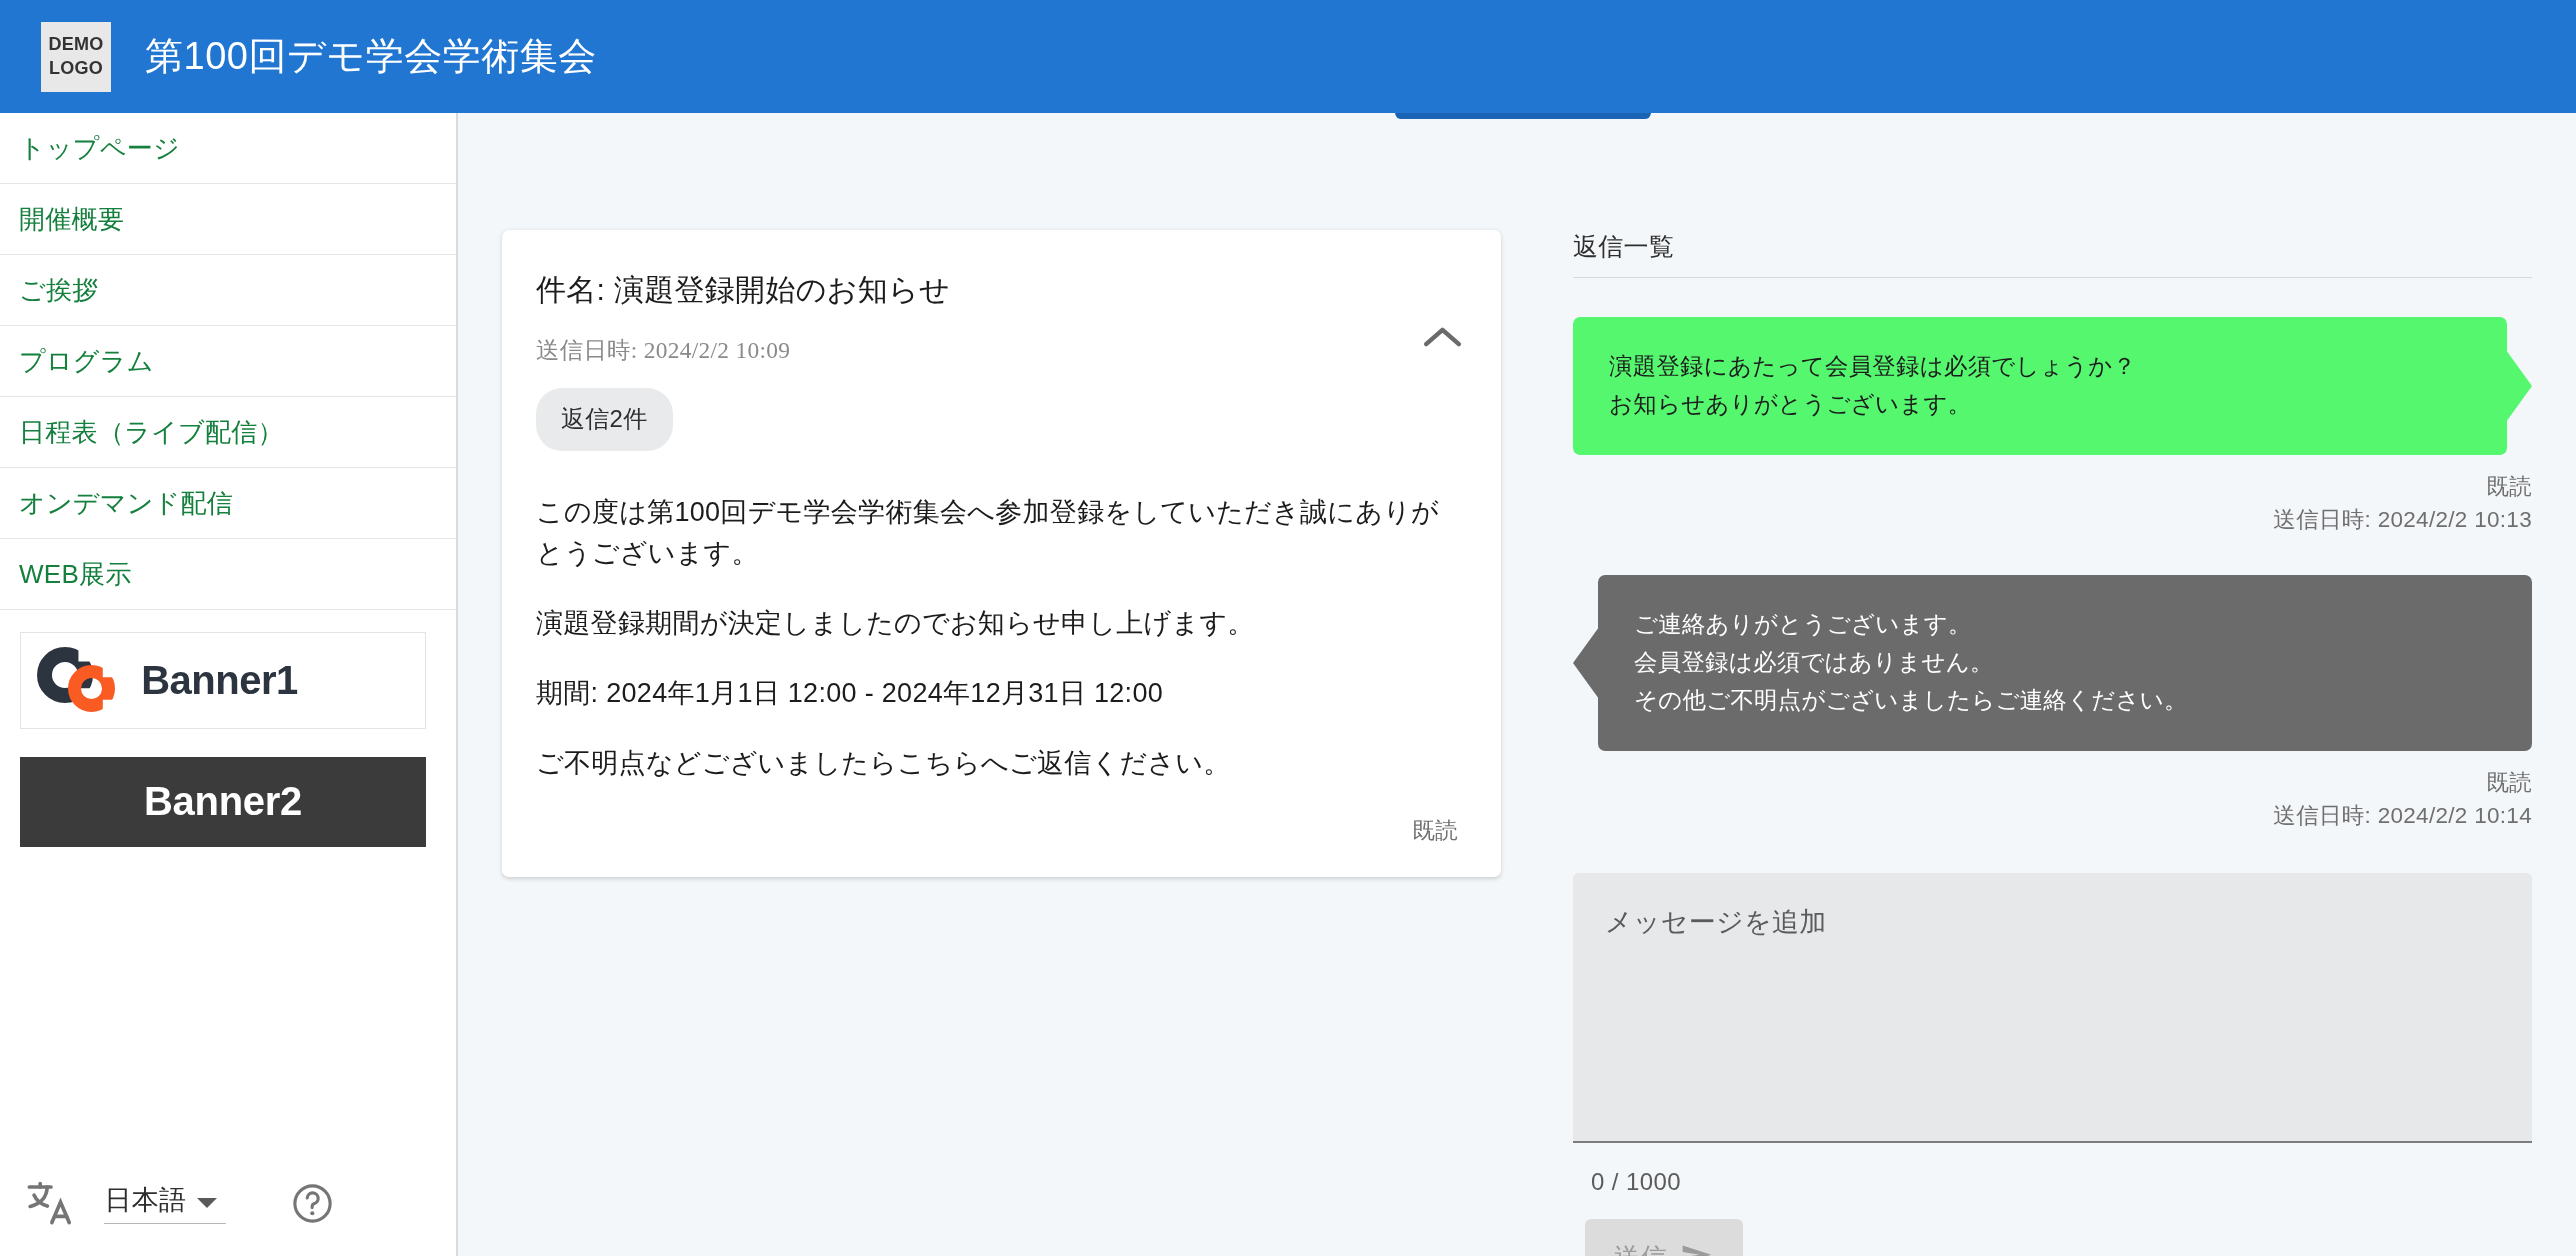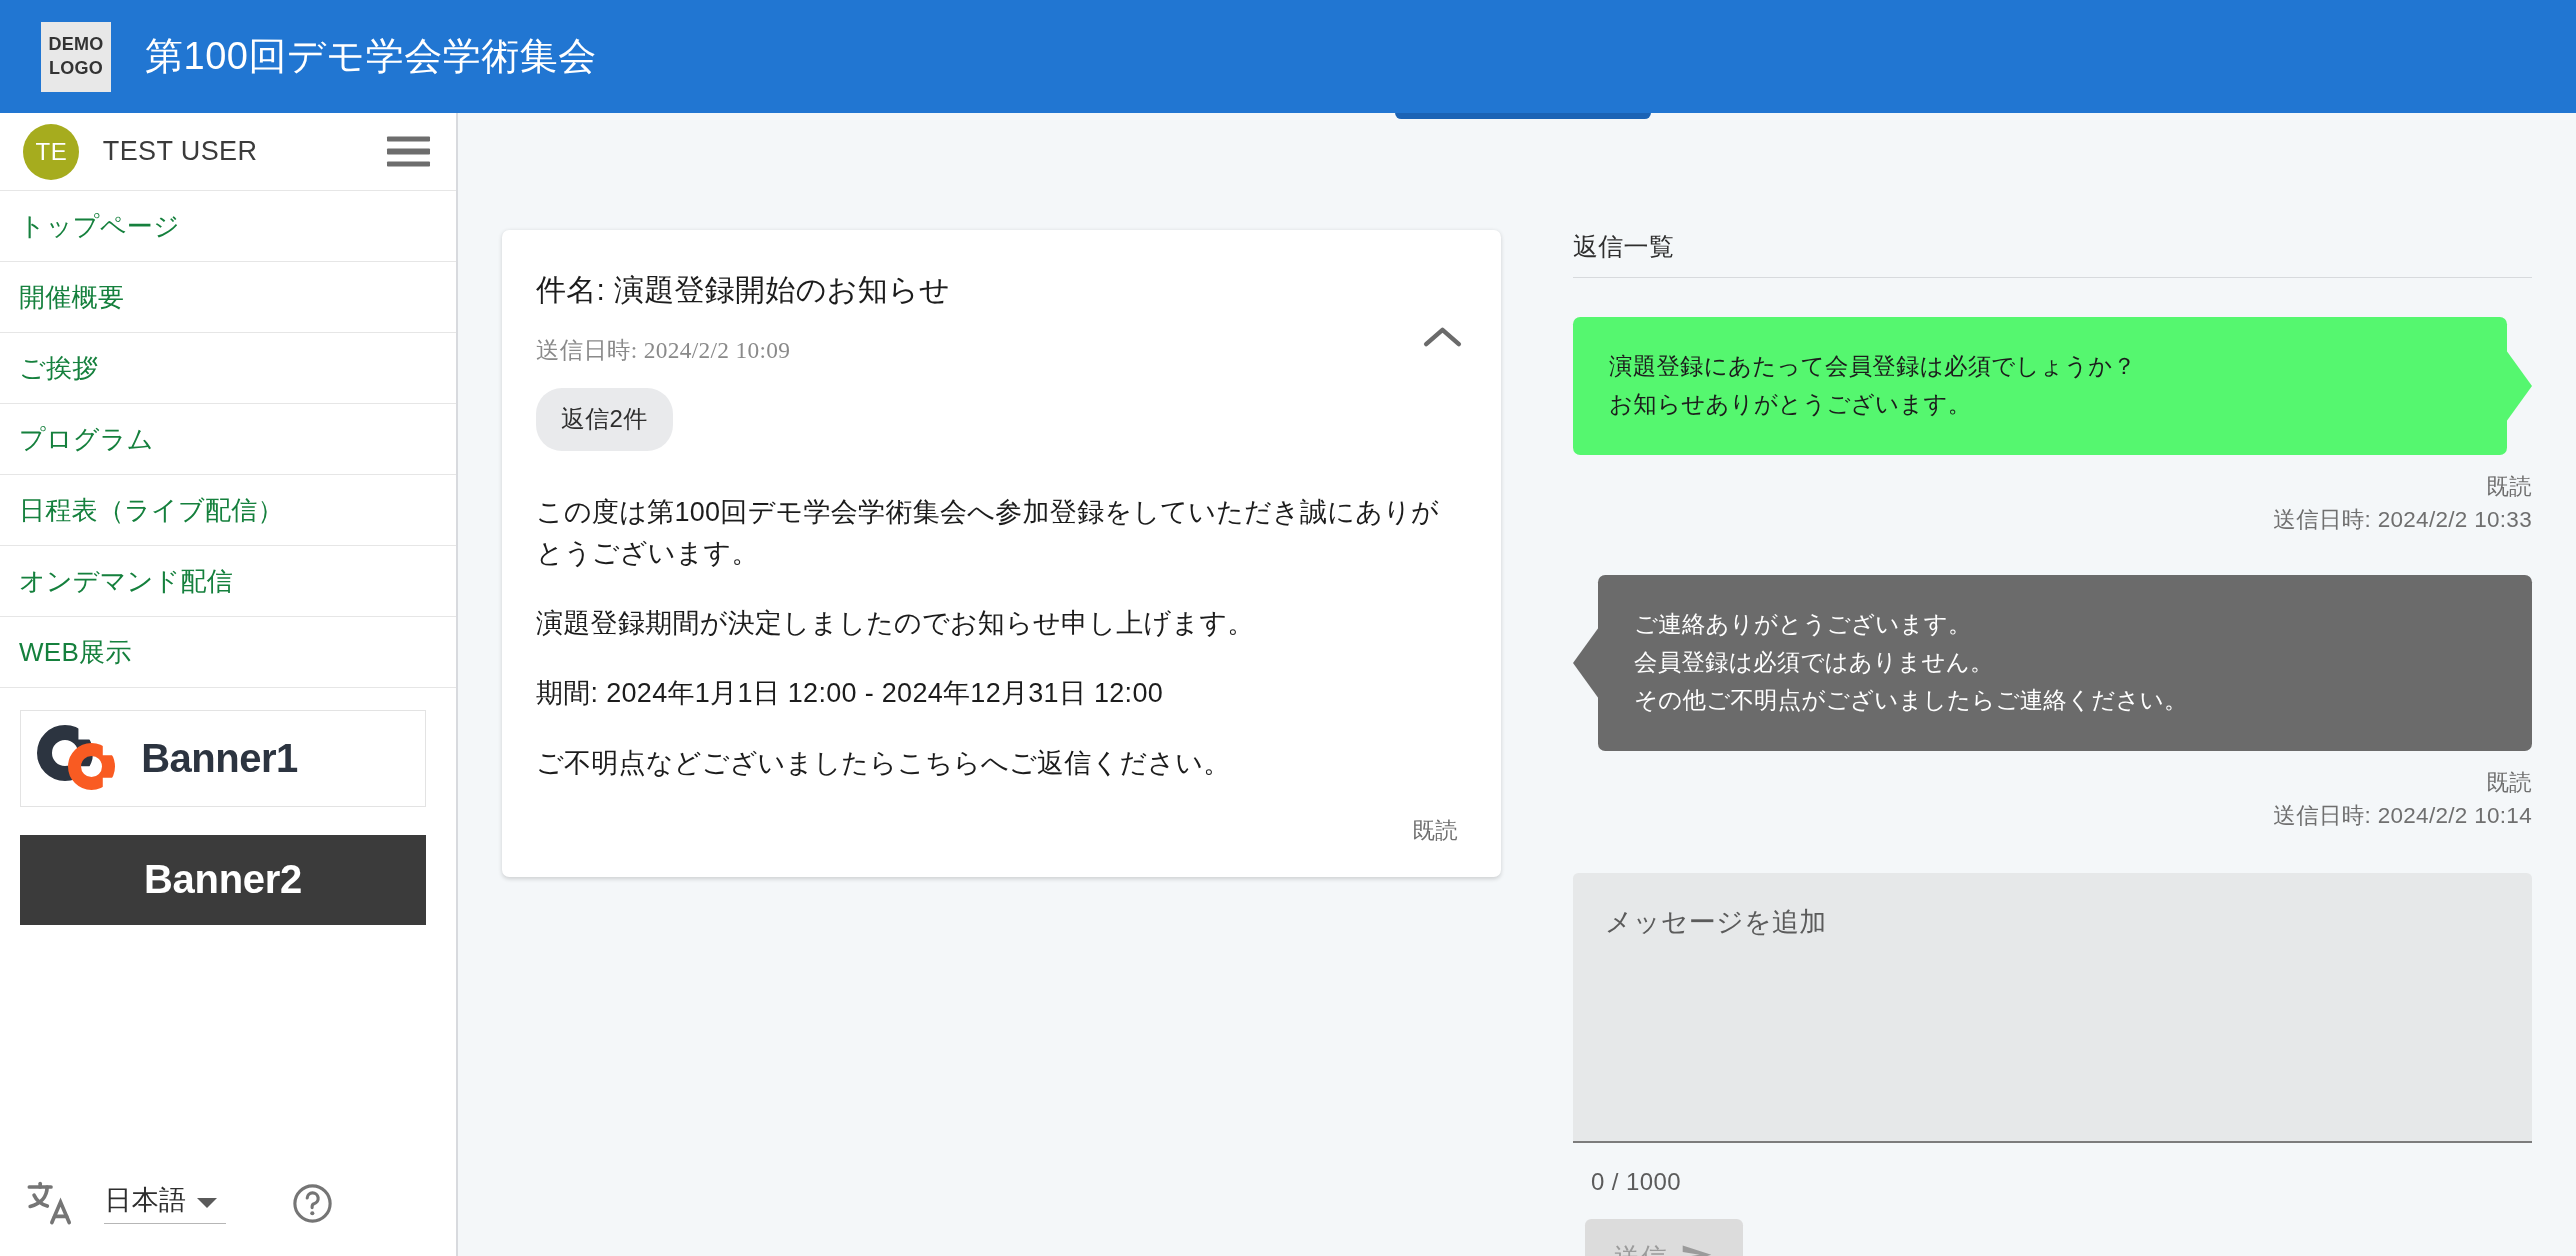--- a/index.html
+++ b/index.html
@@ -454,29 +454,20 @@
       <span>DEMO</span>
       <span>LOGO</span>
     </div>
     <div class="header-title">第100回デモ学会学術集会</div>
   </div>
 
   <div class="top-blue-sliver"></div>
 
   <div class="sidebar">
 
-    <div class="user-row">
-      <div class="avatar">TE</div>
-      <div class="user-name">TEST USER</div>
-      <div class="hamburger">
-        <span></span>
-        <span></span>
-        <span></span>
-      </div>
-    </div>
 
     <div class="nav-item">トップページ</div>
     <div class="nav-item">開催概要</div>
     <div class="nav-item">ご挨拶</div>
     <div class="nav-item">プログラム</div>
     <div class="nav-item">日程表（ライブ配信）</div>
     <div class="nav-item">オンデマンド配信</div>
     <div class="nav-item">WEB展示</div>
 
     <div class="banners">
@@ -557,21 +548,21 @@
       <div class="reply-title">返信一覧</div>
       <div class="reply-divider"></div>
 
       <div class="bubble-wrap">
         <div class="bubble bubble-green">
           <div>演題登録にあたって会員登録は必須でしょうか？</div>
           <div>お知らせありがとうございます。</div>
         </div>
         <div class="bubble-meta">
           <div>既読</div>
-          <div>送信日時: 2024/2/2 10:33</div>
+          <div>送信日時: 2024/2/2 10:13</div>
         </div>
       </div>
 
       <div class="bubble-wrap">
         <div class="bubble bubble-gray">
           <div>ご連絡ありがとうございます。</div>
           <div>会員登録は必須ではありません。</div>
           <div>その他ご不明点がございましたらご連絡ください。</div>
         </div>
         <div class="bubble-meta">

